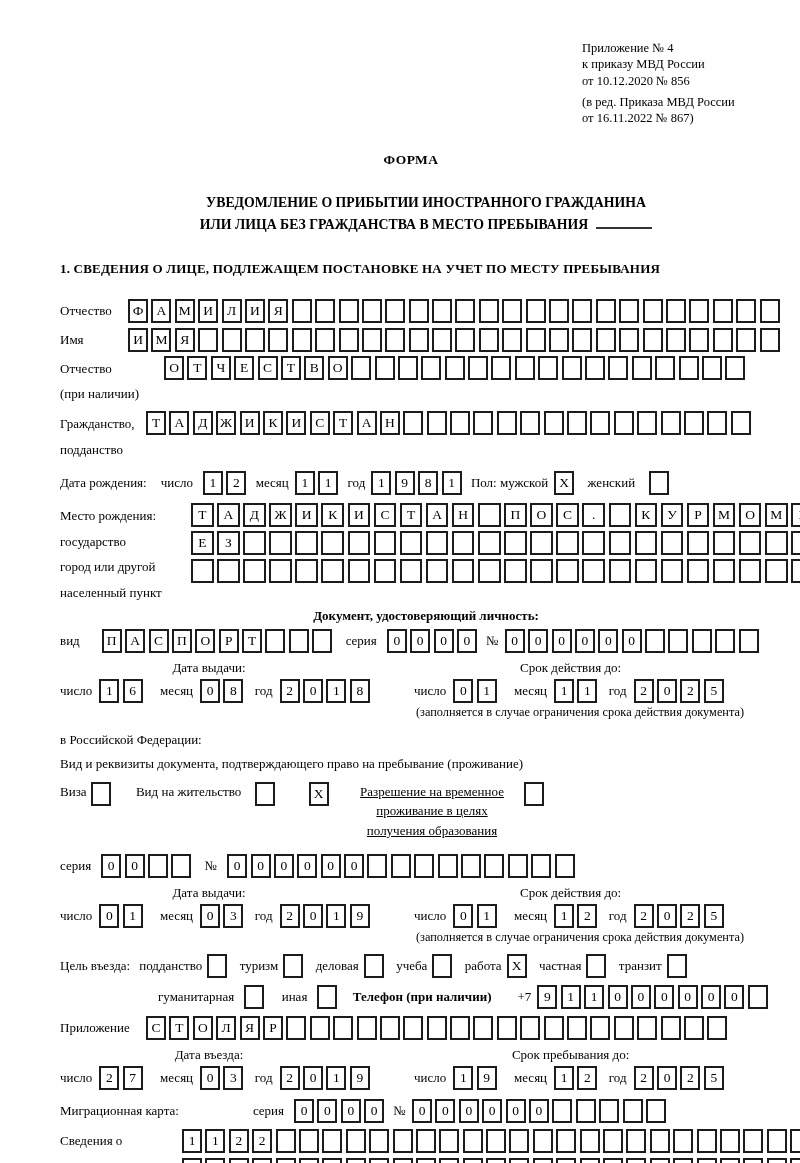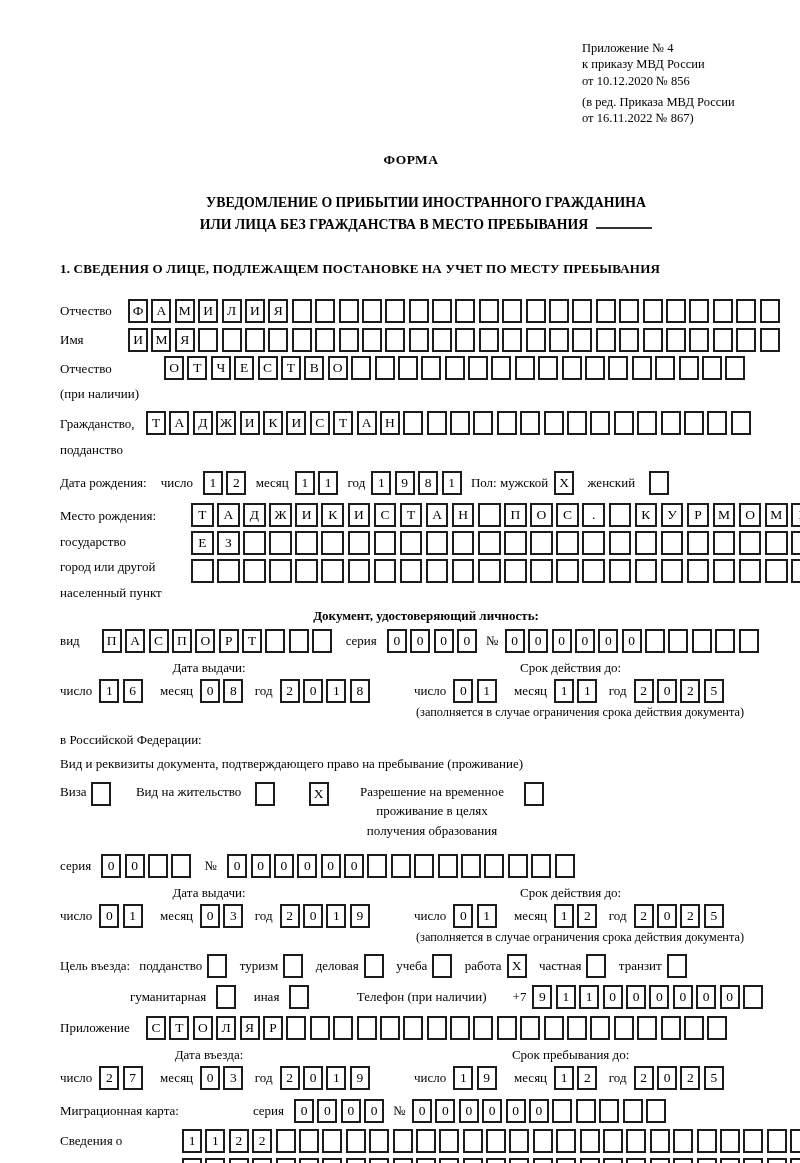--- a/index.html
+++ b/index.html
@@ -48,21 +48,21 @@
   .dlbl{margin-right:7px;}
   .dgap{margin-left:14px;}
   .note-r{font-size:12.3px;text-align:right;margin:2px 48px 8px 0;}
 
   .intro{line-height:1.85;margin-top:4px;}
   .optrow{display:flex;align-items:flex-start;margin:6px 0 14px 0;}
   .opt{display:flex;align-items:flex-start;}
   .opt .olabel{line-height:1.5;}
   .opt .cbx{margin-left:8px;}
   .o3 .olabel{width:158px;text-align:center;}
-  .o4 .olabel{width:168px;text-align:center;}
+  .o4 .olabel{width:168px;text-align:center;text-decoration:underline;}
 
   .purp{display:flex;align-items:center;margin-top:9px;}
   .purp .po{display:flex;align-items:center;margin-left:9px;}
   .purp .po .boxes{margin-left:5px;}
   .phone-row{display:flex;align-items:center;margin-top:7px;}
 
   .lr{display:flex;align-items:flex-start;margin-top:6px;}
   .lr .labs{width:122px;line-height:1.9;flex:0 0 auto;}
   .lr .brows .boxes{display:flex;margin-bottom:5px;}
 </style>
@@ -576,29 +576,29 @@
       </span>
     <span class="po">
         <span>транзит</span>
         <span class="boxes">
           <span class="cell"></span>
         </span>
       </span>
   </div>
 
   <div class="phone-row">
-    <span style="margin-left:70px;">гуманитарная</span>
+    <span style="margin-left:98px;">гуманитарная</span>
     <span class="boxes ml10">
         <span class="cell"></span>
       </span>
     <span class="ml14">иная</span>
     <span class="boxes ml10">
         <span class="cell"></span>
       </span>
-    <span style="margin-left:44px;">Телефон (при наличии)</span>
+    <span style="margin-left:12px;font-weight:bold;">Телефон (при наличии)</span>
     <span style="margin-left:26px;">+7</span>
     <span class="boxes ml6">
         <span class="cell">9</span>
         <span class="cell">1</span>
         <span class="cell">1</span>
         <span class="cell">0</span>
         <span class="cell">0</span>
         <span class="cell">0</span>
         <span class="cell">0</span>
         <span class="cell">0</span>

